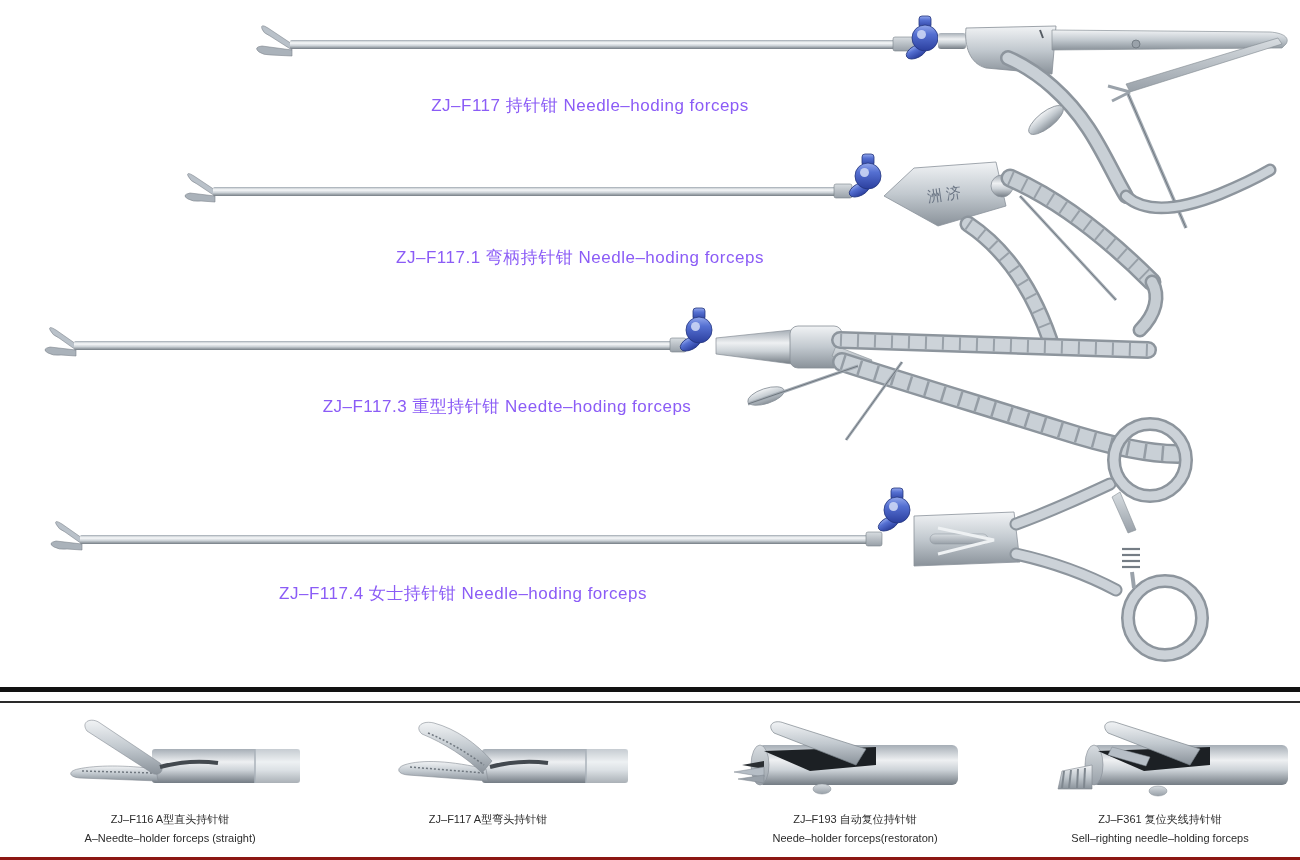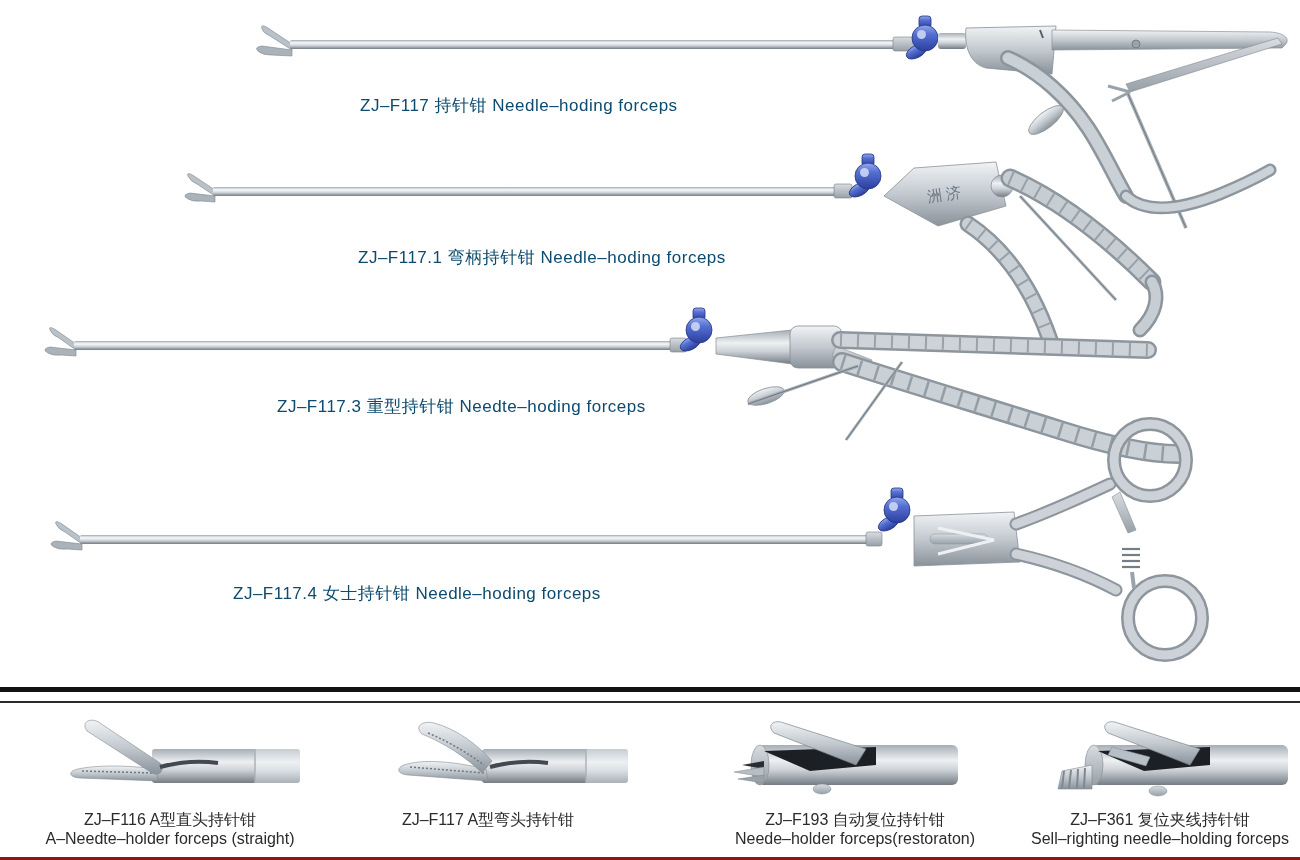--- a/index.html
+++ b/index.html
@@ -2,28 +2,28 @@
 <html><head>
 <meta charset="utf-8">
 <style>
   html,body{margin:0;padding:0;background:#ffffff;}
   .page{
     position:relative;width:1300px;height:860px;background:#ffffff;overflow:hidden;
     font-family:"Liberation Sans", sans-serif;color:#2b2b2b;
   }
   .art{position:absolute;left:0;top:0;}
   .ins-label{
-    position:absolute;width:460px;text-align:left;
-    font-size:17px;letter-spacing:0.5px;color:#0c4a6e;white-space:nowrap;
+    position:absolute;width:460px;text-align:center;
+    font-size:17px;letter-spacing:0.5px;color:#8b5cf6;white-space:nowrap;
   }
   .divider-thick{position:absolute;left:0;top:687px;width:1300px;height:5px;background:#121212;}
   .divider-thin{position:absolute;left:0;top:701px;width:1300px;height:2px;background:#2a2a2a;}
   .tip-caption{
     position:absolute;top:810px;width:320px;text-align:center;
-    font-size:16px;line-height:19px;color:#2b2b2b;white-space:nowrap;
+    font-size:11px;line-height:19px;color:#2b2b2b;white-space:nowrap;
   }
   .bottom-strip{position:absolute;left:0;bottom:0;width:1300px;height:3px;background:#8c1713;}
 </style>
 </head>
 <body>
 
 <div class="page">
 
   <svg class="art" width="1300" height="690" viewBox="0 0 1300 690">
     <defs>
@@ -155,21 +155,21 @@
       <g stroke="#757d85" stroke-width="2.2">
         <line x1="1122" y1="549" x2="1140" y2="549"></line>
           <line x1="1122" y1="555" x2="1140" y2="555"></line>
         <line x1="1122" y1="561" x2="1140" y2="561"></line>
           <line x1="1122" y1="567" x2="1140" y2="567"></line>
       </g>
     </g>
   </svg>
 
   <div class="ins-label" style="left:360px;top:94px">ZJ–F117  持针钳 Needle–hoding forceps</div>
-  <div class="ins-label" style="left:358px;top:246px">ZJ–F117.1  弯柄持针钳 Needle–hoding forceps</div>
+  <div class="ins-label" style="left:350px;top:246px">ZJ–F117.1  弯柄持针钳 Needle–hoding forceps</div>
   <div class="ins-label" style="left:277px;top:395px">ZJ–F117.3  重型持针钳 Needte–hoding forceps</div>
   <div class="ins-label" style="left:233px;top:582px">ZJ–F117.4  女士持针钳 Needle–hoding forceps</div>
 
   <div class="divider-thick"></div>
   <div class="divider-thin"></div>
 
   <svg class="art" style="top:705px" width="1300" height="100" viewBox="0 0 1300 100">
 
     <g transform="translate(40,6)">
       <rect x="112" y="38" width="148" height="34" rx="3" fill="url(#gShaft)"></rect>

